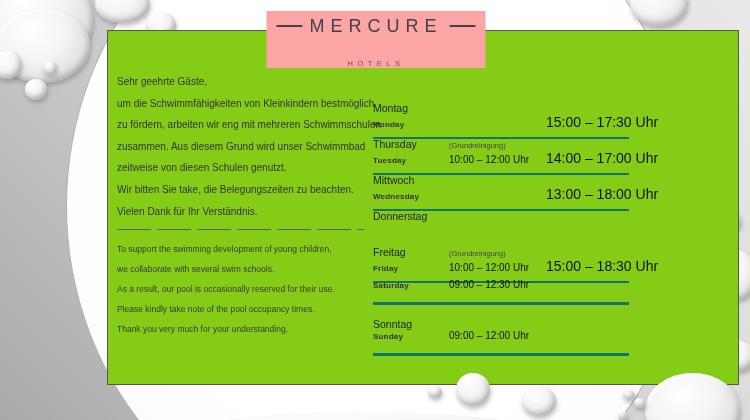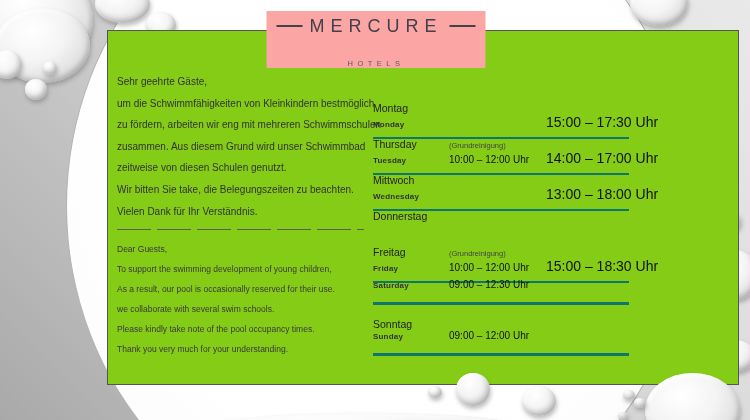--- a/index.html
+++ b/index.html
@@ -85,24 +85,23 @@
       <p>Sehr geehrte Gäste,</p>
       <p>um die Schwimmfähigkeiten von Kleinkindern bestmöglich</p>
       <p>zu fördern, arbeiten wir eng mit mehreren Schwimmschulen</p>
       <p>zusammen. Aus diesem Grund wird unser Schwimmbad</p>
       <p>zeitweise von diesen Schulen genutzt.</p>
       <p>Wir bitten Sie take, die Belegungszeiten zu beachten.</p>
       <p>Vielen Dank für Ihr Verständnis.</p>
     </div>
     <div class="dash-sep"></div>
     <div class="en">
-      <p>Dear Guests,</p>
       <p>To support the swimming development of young children,</p>
+      <p>we collaborate with several swim schools.</p>
       <p>As a result, our pool is occasionally reserved for their use.</p>
-      <p>we collaborate with several swim schools.</p>
       <p>Please kindly take note of the pool occupancy times.</p>
       <p>Thank you very much for your understanding.</p>
     </div>
   </div>
 
   <div class="sched">
 
     <div class="row">
       <div class="r1">
         <span class="dde">Montag</span>

